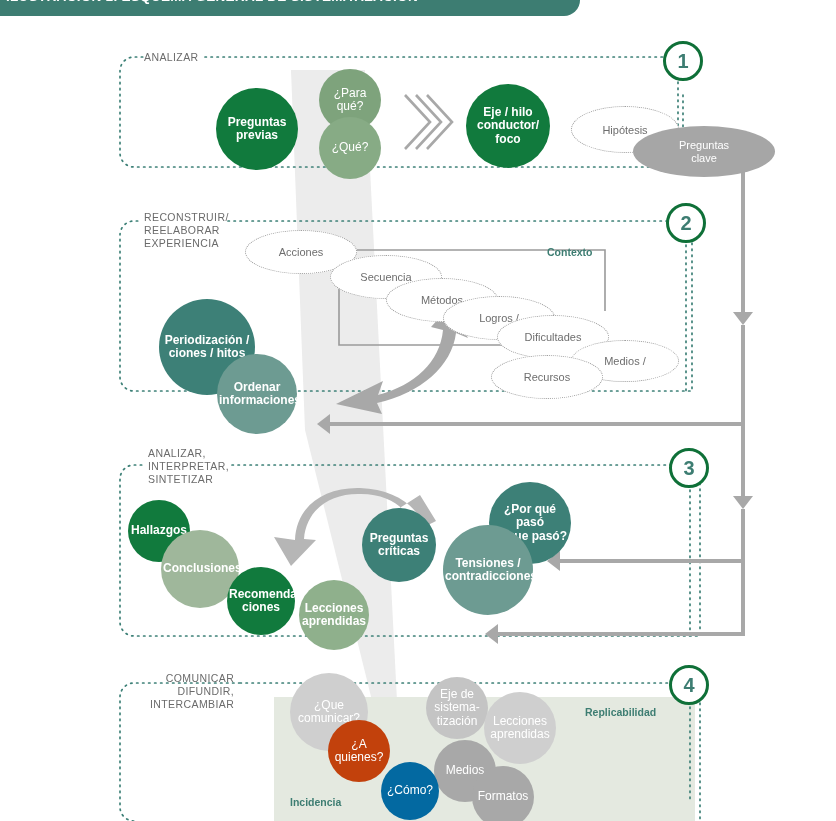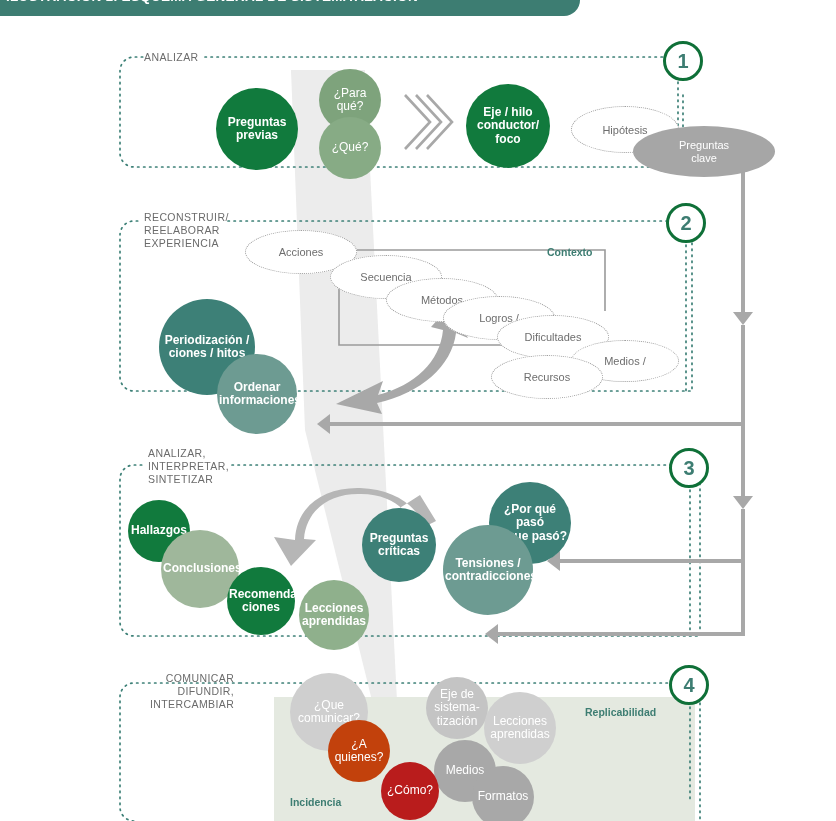--- a/index.html
+++ b/index.html
@@ -255,21 +255,21 @@
   </div>
 
   <div class="node pl" style="left:434px;top:740px;width:62px;height:62px;background:#a8a8a8;">
     <span style="white-space:pre-line">Medios</span>
   </div>
 
   <div class="node pl" style="left:472px;top:766px;width:62px;height:62px;background:#a8a8a8;">
     <span style="white-space:pre-line">Formatos</span>
   </div>
 
-  <div class="node pl" style="left:381px;top:762px;width:58px;height:58px;background:#b91c1c;">
+  <div class="node pl" style="left:381px;top:762px;width:58px;height:58px;background:#0369a1;">
     <span style="white-space:pre-line">¿Cómo?</span>
   </div>
 
   <div class="inline-label" style="left:585px;top:706px;">Replicabilidad</div>
 
   <div class="inline-label" style="left:290px;top:796px;">Incidencia</div>
 
   <div class="numbadge" style="left:669px;top:665px;">
     <span>4</span>
   </div>

